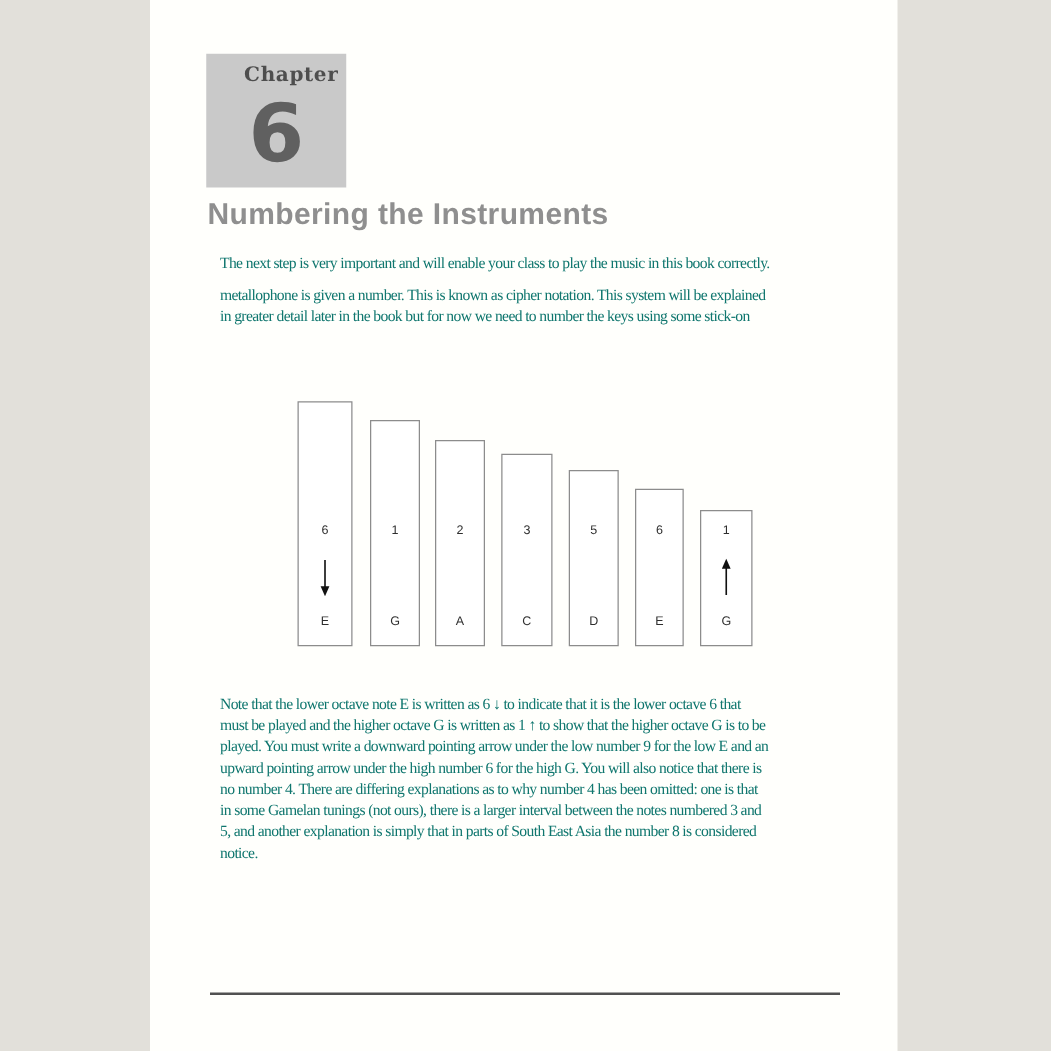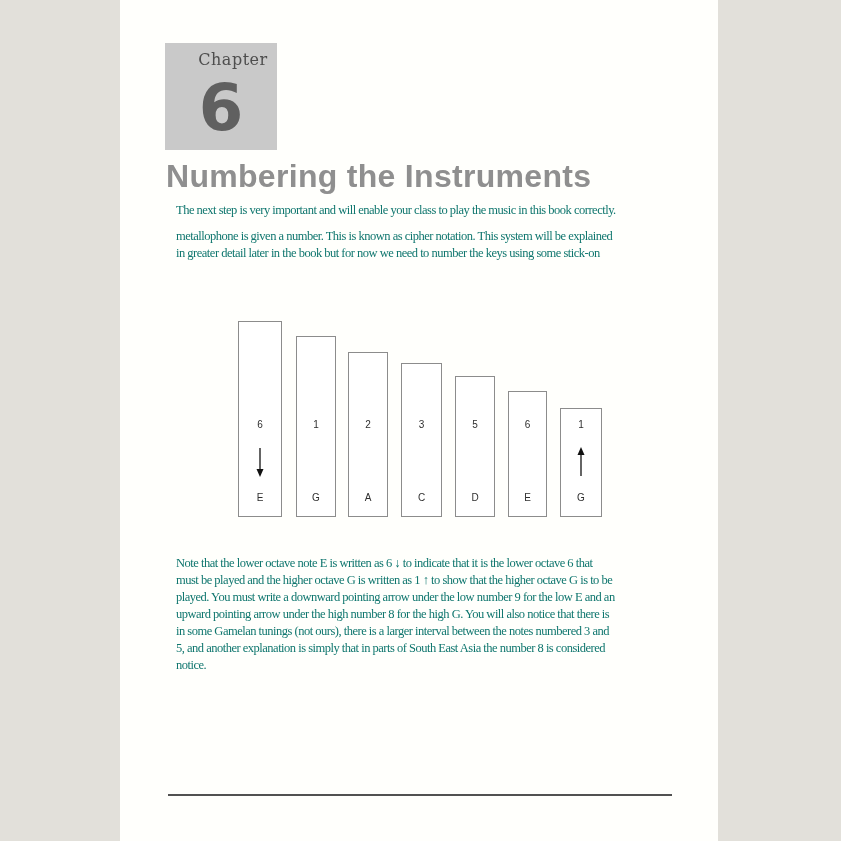--- a/index.html
+++ b/index.html
@@ -1,25 +1,25 @@
 <!DOCTYPE html>
 <html><head>
 <meta charset="utf-8">
 <style>
   html,body{margin:0;padding:0;width:841px;height:841px;overflow:hidden;}
   body{background:#e2e0da;font-family:"Liberation Serif", serif;position:relative;}
   .paper{position:absolute;left:120px;top:0;width:598px;height:841px;background:#fffffc;}
 
   
   .badge{position:absolute;left:45px;top:43px;width:112px;height:107px;background:#c9c9c9;text-align:center;}
-  .badge-label{font-family:"DejaVu Serif", serif;font-weight:normal;font-size:16px;line-height:20px;color:#4e4e4e;padding-top:7px;letter-spacing:0.5px;padding-left:24px;}
+  .badge-label{font-family:"DejaVu Serif", serif;font-weight:bold;font-size:16px;line-height:20px;color:#4e4e4e;padding-top:7px;letter-spacing:0.5px;padding-left:24px;}
   .badge-number{font-family:"DejaVu Sans", sans-serif;font-weight:bold;font-size:64px;line-height:68px;color:#606060;margin-top:4px;}
 
   
-  .title{position:absolute;left:46px;top:158px;margin:0;font-family:"Liberation Sans", sans-serif;font-weight:bold;font-size:32px;color:#8f8f8f;letter-spacing:0.3px;white-space:nowrap;}
+  .title{position:absolute;left:46px;top:158px;margin:0;font-family:"Liberation Sans", sans-serif;font-weight:bold;font-size:24px;color:#8f8f8f;letter-spacing:0.3px;white-space:nowrap;}
 
   
   .para{position:absolute;left:56px;font-size:12.5px;letter-spacing:-0.5px;line-height:17px;color:#0f766e;}
   .para div{white-space:nowrap;}
   .p1{top:202px;}
   .p2{top:228px;}
   .p3{top:555px;}
 
   
   .diagram{position:absolute;left:118px;top:321px;width:364px;height:196px;}
@@ -101,21 +101,22 @@
           </svg>
       </span>
       <span class="note">G</span>
     </div>
   </div>
 
   <div class="para p3">
       <div>Note that the lower octave note E is written as 6 ↓ to indicate that it is the lower octave 6 that</div>
       <div>must be played and the higher octave G is written as 1 ↑ to show that the higher octave G is to be</div>
       <div>played. You must write a downward pointing arrow under the low number 9 for the low E and an</div>
-      <div>upward pointing arrow under the high number 8 for the high G. You will also notice that there is</div>
+      <div>upward pointing arrow under the high number 6 for the high G. You will also notice that there is</div>
+      <div>no number 4. There are differing explanations as to why number 4 has been omitted: one is that</div>
       <div>in some Gamelan tunings (not ours), there is a larger interval between the notes numbered 3 and</div>
       <div>5, and another explanation is simply that in parts of South East Asia the number 8 is considered</div>
       <div>notice.</div>
     </div>
 
   <div class="rule"></div>
 
 </div>
 
 </body></html>

